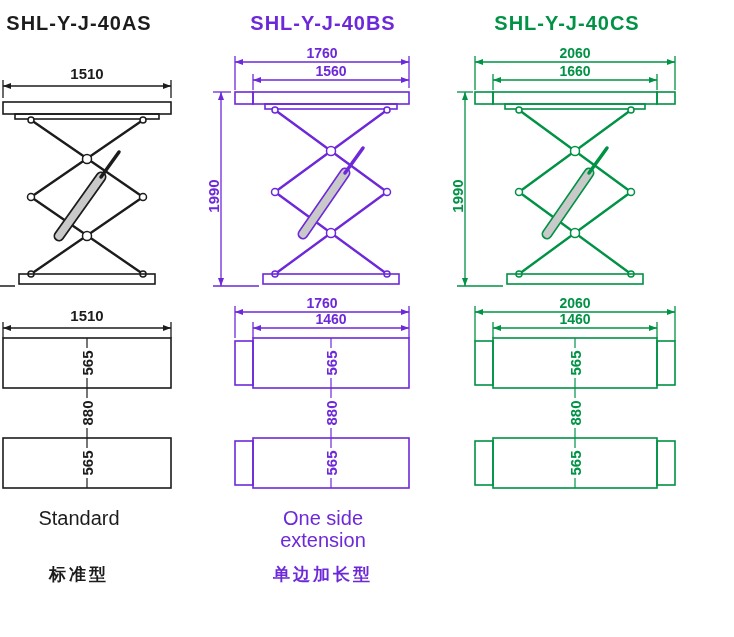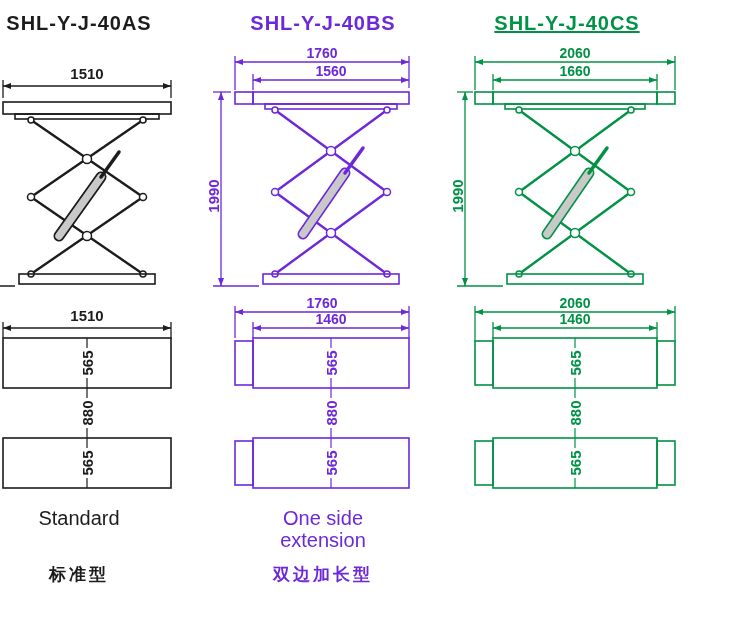--- a/index.html
+++ b/index.html
@@ -208,24 +208,24 @@
         <rect x="121" y="150" width="18" height="30"></rect>
       </g>
       <text class="dim" x="130" y="65" text-anchor="middle" dominant-baseline="central" transform="rotate(-90 130 65)">565</text>
       <text class="dim" x="130" y="115" text-anchor="middle" dominant-baseline="central" transform="rotate(-90 130 115)">880</text>
       <text class="dim" x="130" y="165" text-anchor="middle" dominant-baseline="central" transform="rotate(-90 130 165)">565</text>
     </svg>
 
     <div class="cap-en">
         <span>One side extension</span>
       </div>
-    <div class="cap-zh">双边加长型</div>
+    <div class="cap-zh">单边加长型</div>
   </div>
 
-  <div class="column" style="color: rgb(0, 146, 69); text-decoration: underline;">
+  <div class="column" style="color: rgb(0, 146, 69);">
     <div class="model-title">SHL-Y-J-40CS</div>
 
     <svg class="drawing" viewBox="0 0 245 252" width="245" height="252">
 
       <g stroke="currentColor" stroke-width="1.3" fill="none">
         <line x1="20" y1="46" x2="20" y2="240"></line>
         <line x1="12" y1="46" x2="28" y2="46"></line>
         <line x1="12" y1="240" x2="58" y2="240"></line>
         <polygon points="20,46 17,54 23,54" fill="currentColor" stroke="none"></polygon>
         <polygon points="20,240 17,232 23,232" fill="currentColor" stroke="none"></polygon>

